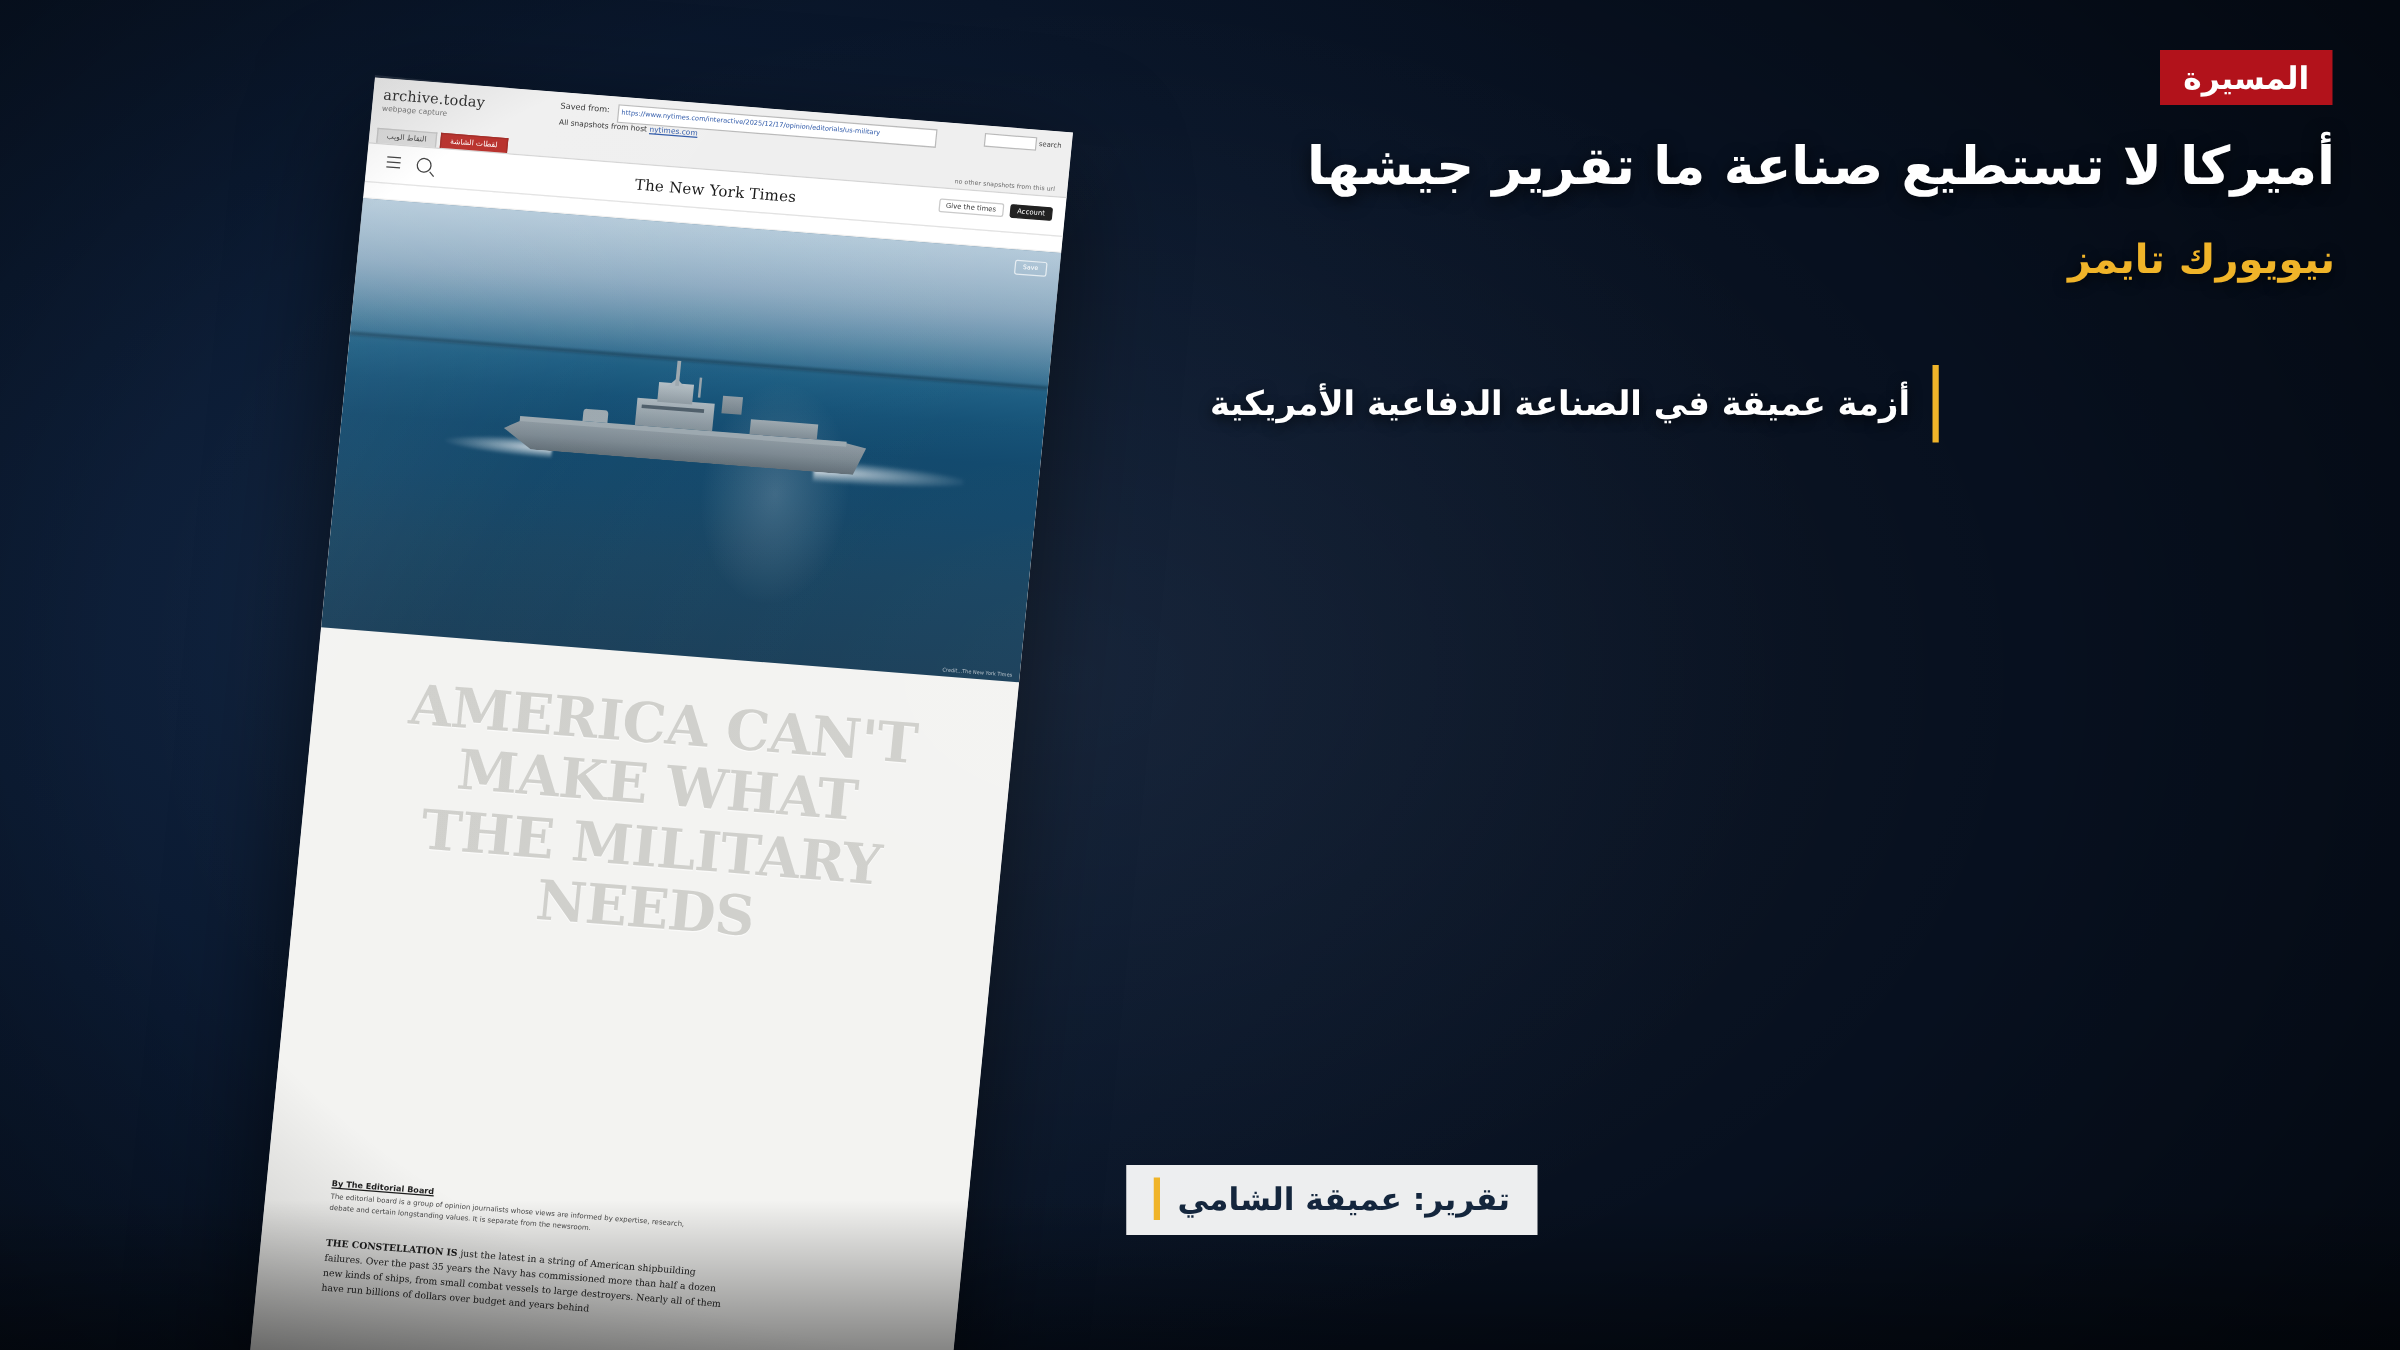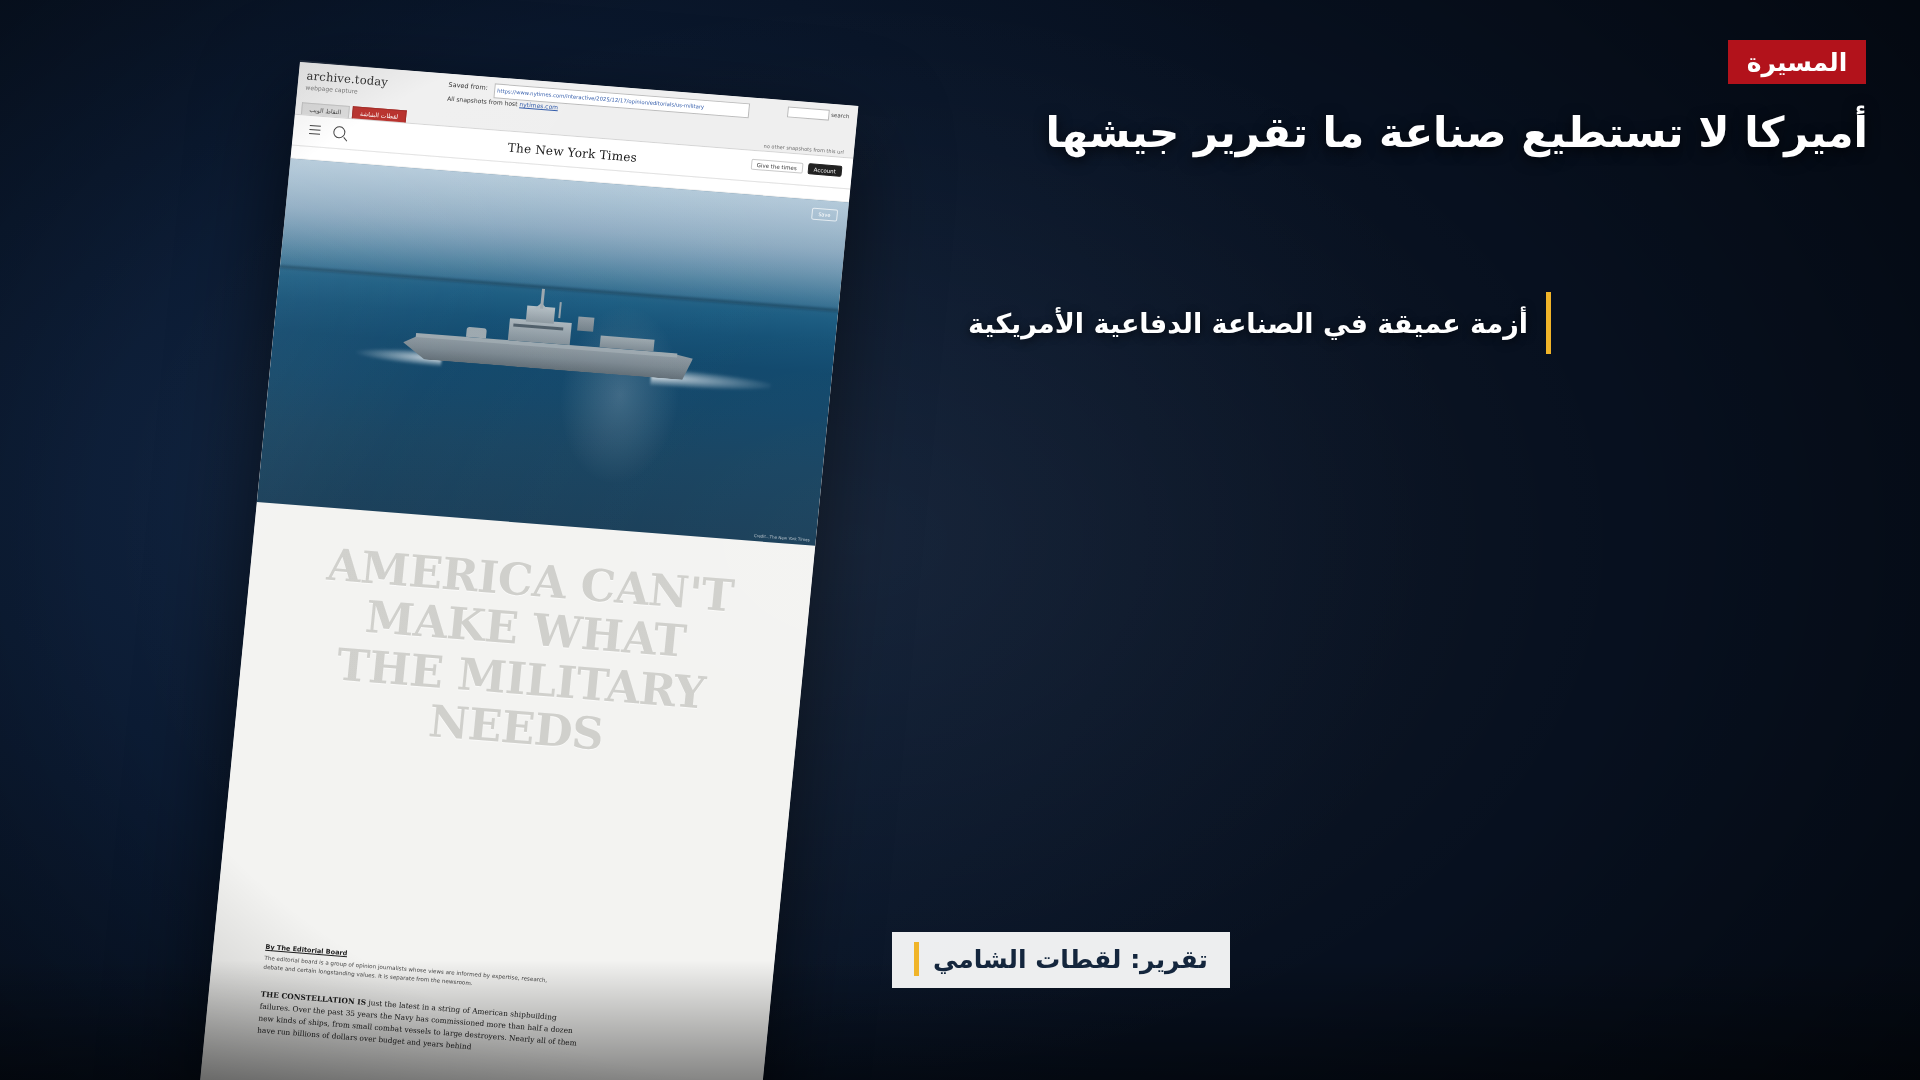--- a/index.html
+++ b/index.html
@@ -586,24 +586,25 @@
   <div id="glass-glare"></div>
   <div id="vignette"></div>
   <div id="bottom-fade"></div>
 
   <div id="logo">
     <div class="logo-text">المسيرة</div>
   </div>
 
   <div id="headline-ar">أميركا لا تستطيع صناعة ما تقرير جيشها</div>
 
+  <div id="source-ar">نيويورك تايمز</div>
 
   <div id="subhead-row">
     <div class="bar"></div>
     <div class="txt">أزمة عميقة في الصناعة الدفاعية الأمريكية</div>
   </div>
 
   <div id="reporter">
-    <div class="label">تقرير: لقطات الشامي</div>
+    <div class="label">تقرير: عميقة الشامي</div>
     <div class="accent"></div>
   </div>
 
 </div>
 
 </body></html>

